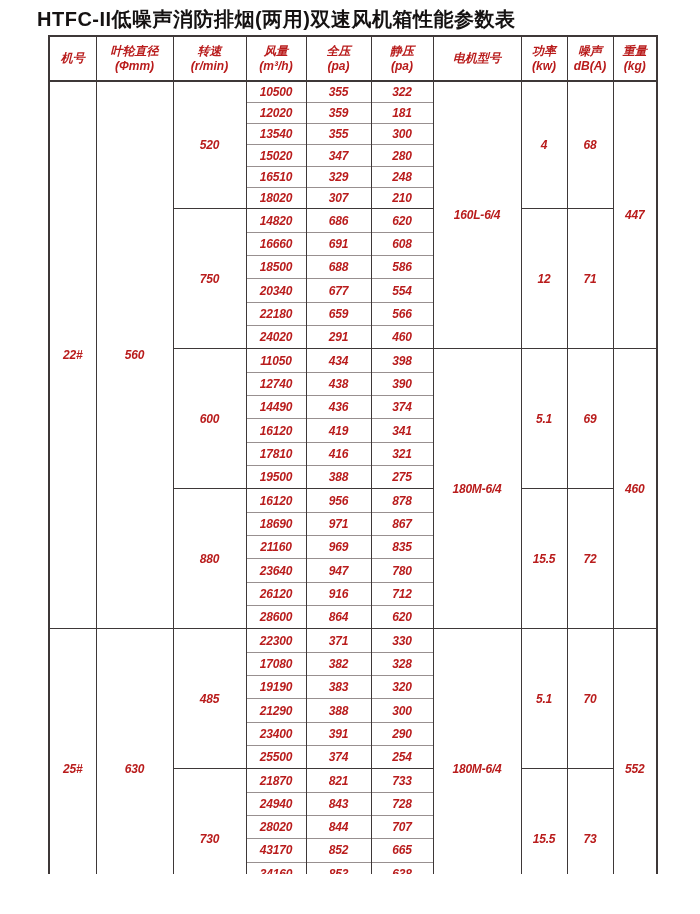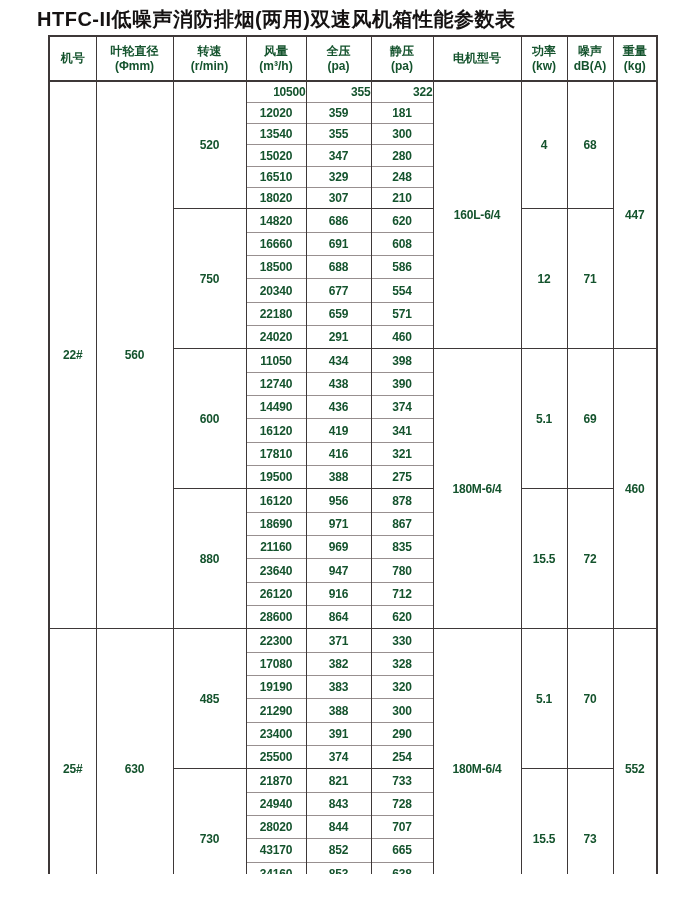--- a/index.html
+++ b/index.html
@@ -8,32 +8,33 @@
   .title {
     position:absolute; left:37px; top:6px;
     font-size:20px; font-weight:bold; color:#151212;
     letter-spacing:0.5px; white-space:nowrap;
   }
   table.spec {
     position:absolute; left:48px; top:35px;
     width:608px; table-layout:fixed;
     border-collapse:collapse;
     border:2px solid #3e3838;
-    color:#14532d;
+    color:#b91c1c;
+    font-style:italic;
   }
   th, td { border-left:1px solid #3e3838; text-align:center; vertical-align:middle; }
   thead tr { height:45px; }
   th { font-size:12px; font-weight:bold; border-bottom:2px solid #3e3838; padding:0; }
   .hl { line-height:15px; }
   tbody tr { height:23.33px; }
   tbody tr.s { height:21.33px; }
   td { font-size:12px; font-weight:bold; letter-spacing:-0.2px; padding:0; }
   td.num { border-top:1px solid #989090; }
   td.gt { border-top:1px solid #3e3838;margin-top:48px; }
-  td.nt { border-top:none;text-align:right; }
+  td.nt { border-top:none; }
 </style>
 </head>
 <body>
 
 <div class="page">
   <div class="title">HTFC-II低噪声消防排烟(两用)双速风机箱性能参数表</div>
 
   <table class="spec">
     <colgroup>
       <col style="width:47px">
@@ -149,21 +150,21 @@
           <td class="num">586</td>
         </tr>
       <tr>
           <td class="num">20340</td>
           <td class="num">677</td>
           <td class="num">554</td>
         </tr>
       <tr>
           <td class="num">22180</td>
           <td class="num">659</td>
-          <td class="num">571</td>
+          <td class="num">566</td>
         </tr>
       <tr>
           <td class="num">24020</td>
           <td class="num">291</td>
           <td class="num">460</td>
         </tr>
 
       <tr>
         <td rowspan="6" class="gt">600</td>
         <td class="num gt">11050</td>

